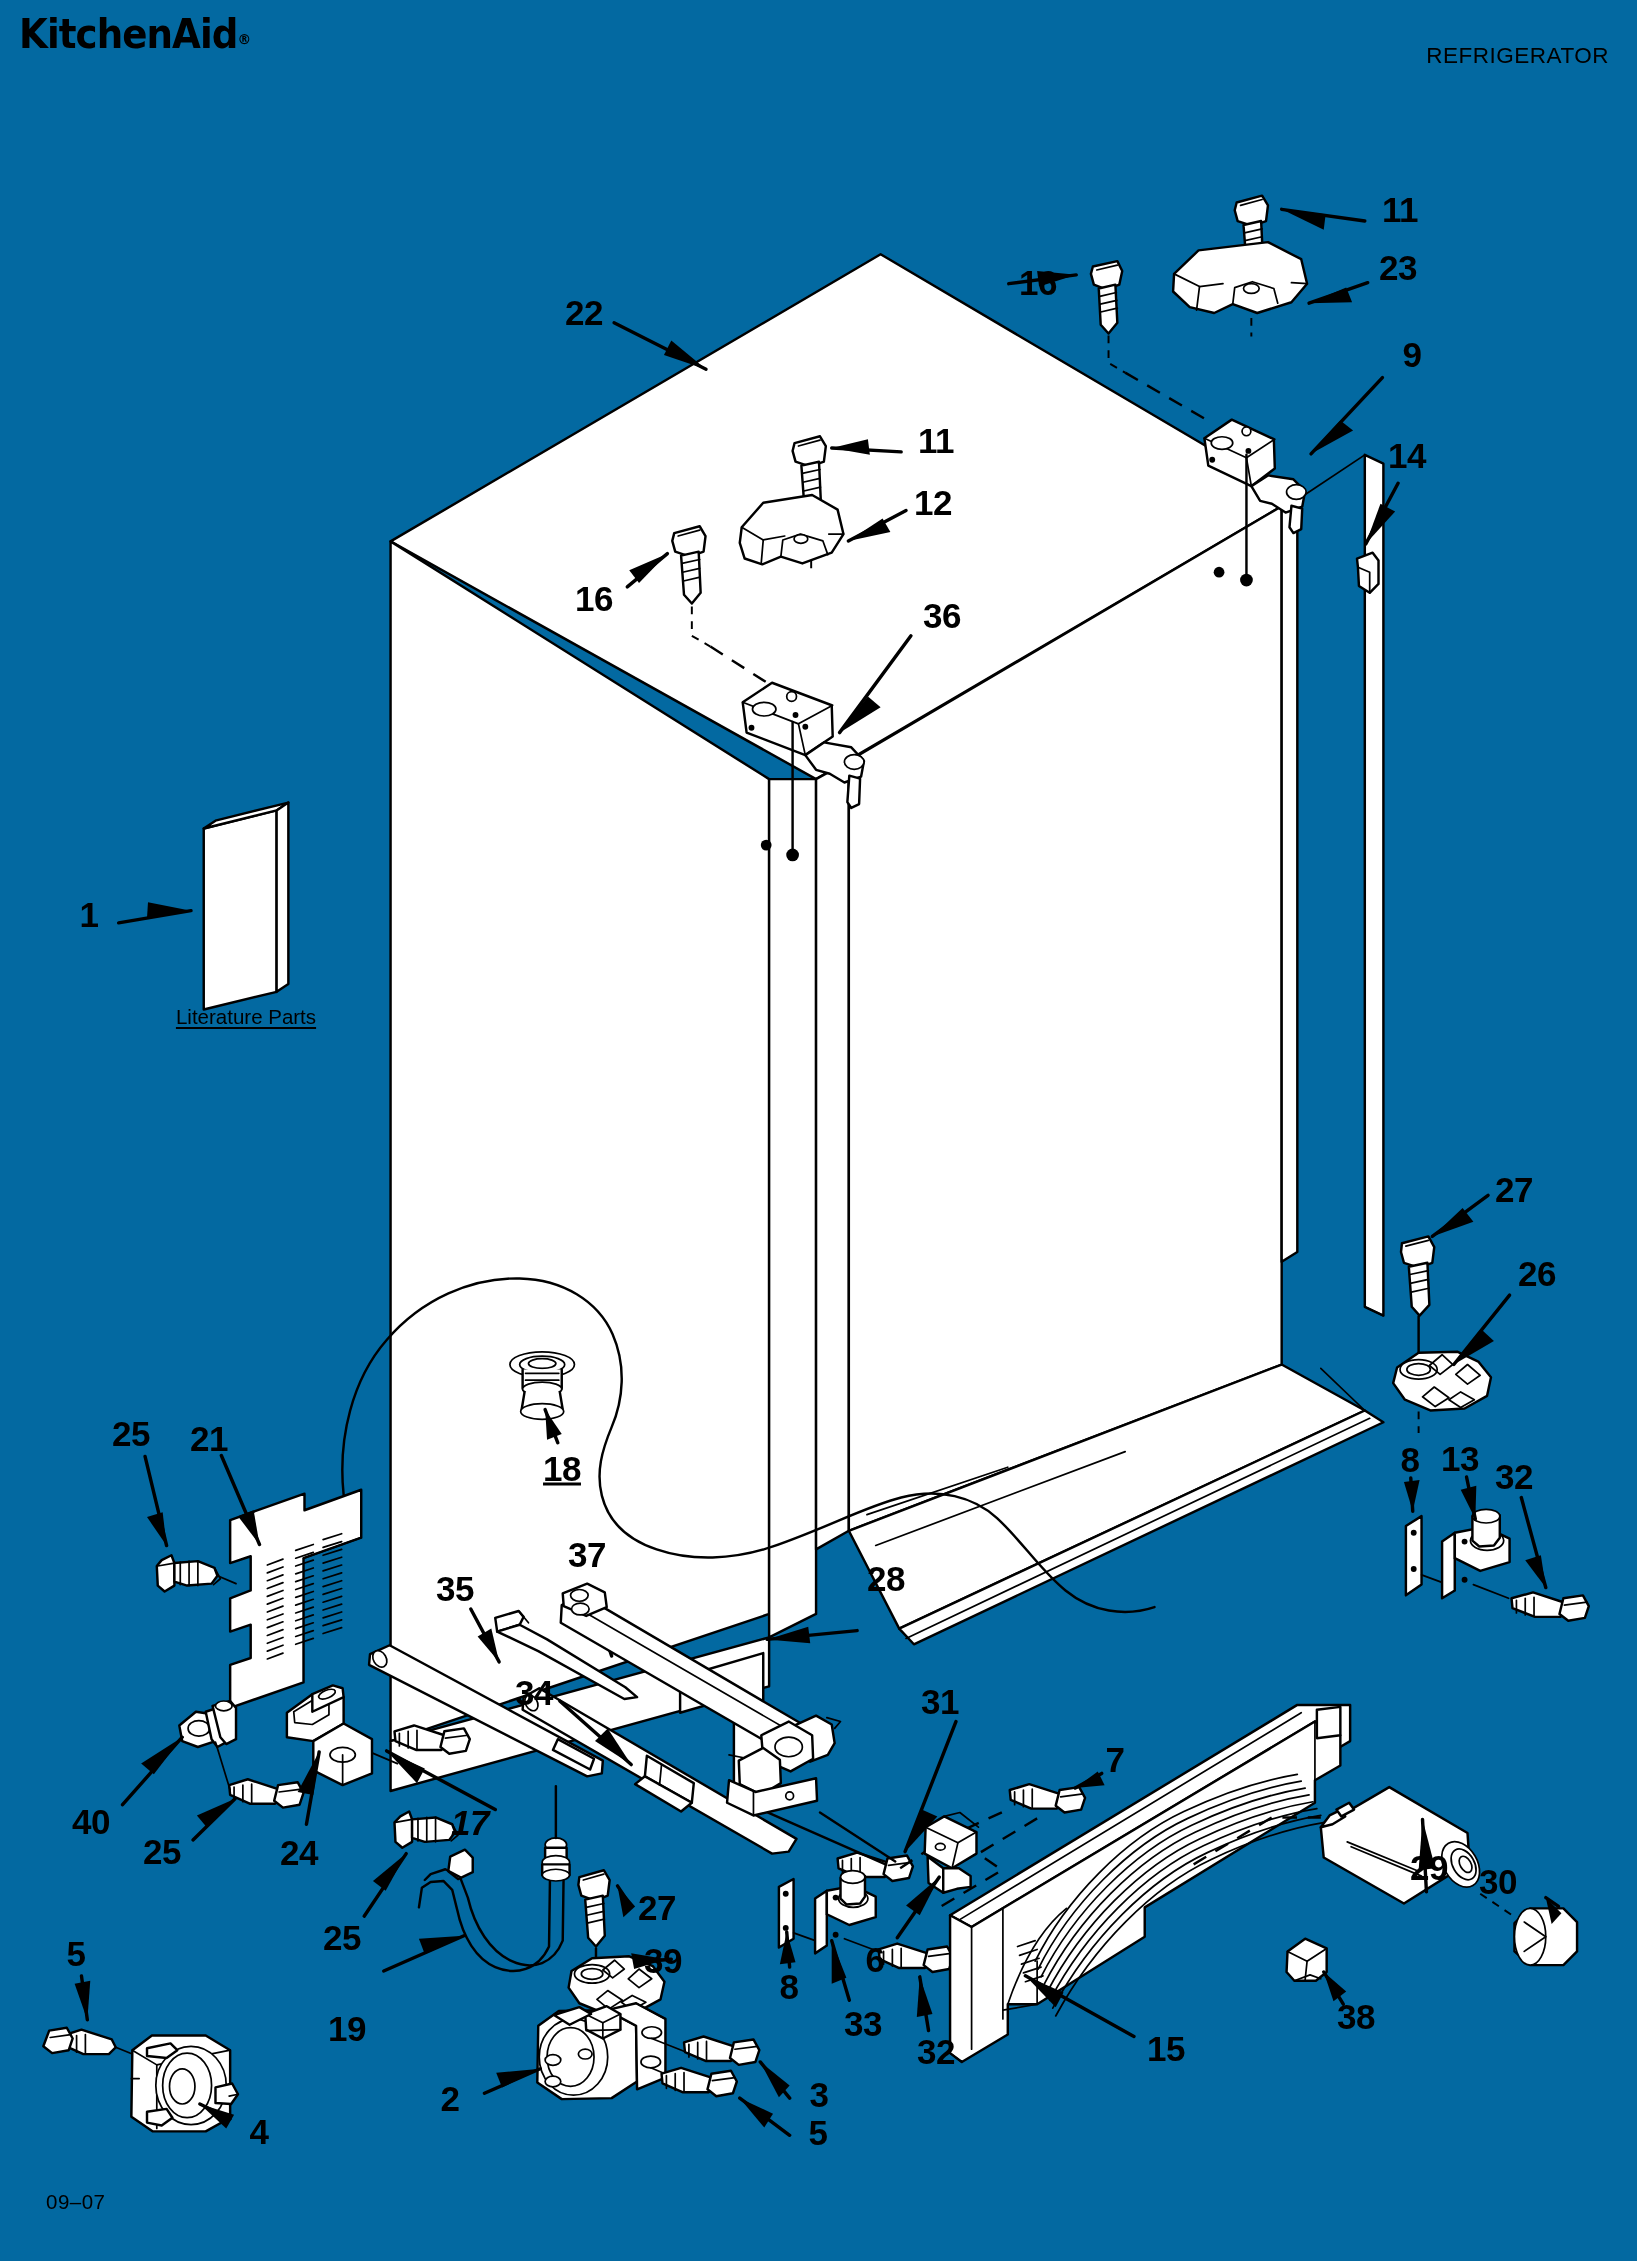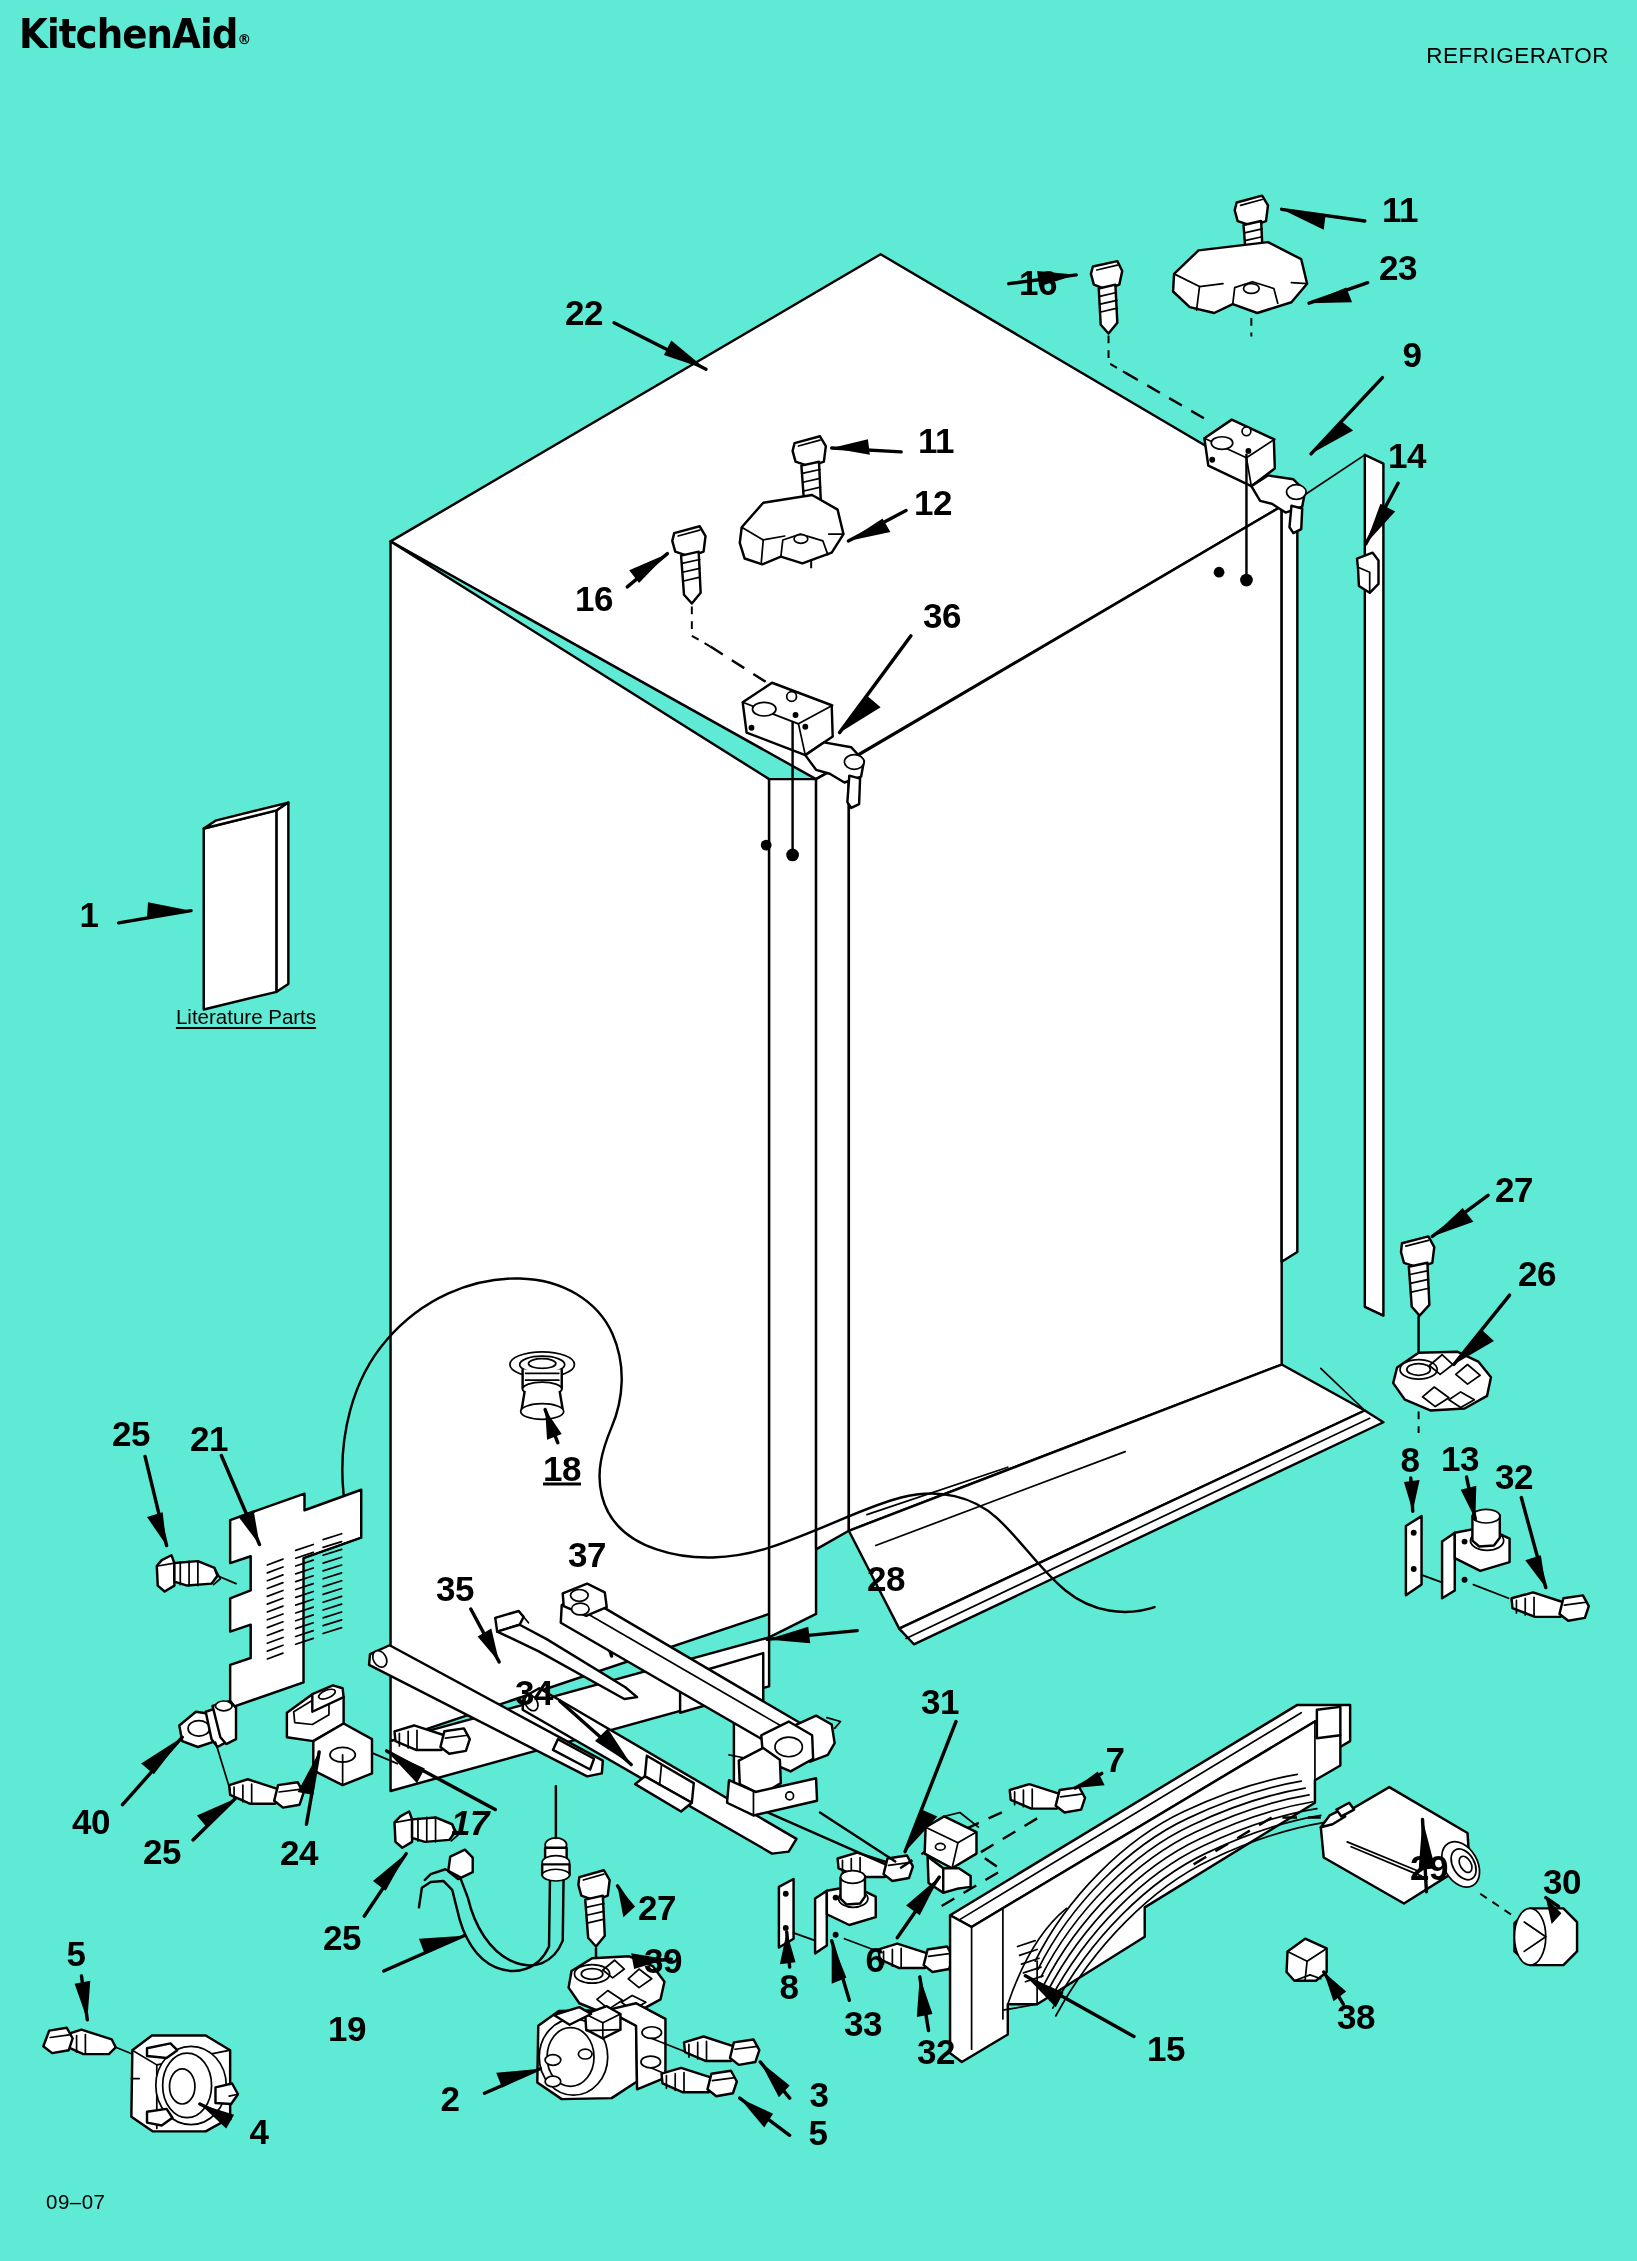--- a/index.html
+++ b/index.html
@@ -4,21 +4,21 @@
 <style>
   html,body{margin:0;padding:0;background:#fff;}
   body{
     font-family:"Liberation Sans", sans-serif;
     color:#000;
   }
   #page{
     position:relative;
     width:1638px;
     height:2261px;
-    background:#5eead4;
+    background:#0369a1;
     overflow:hidden;
   }
   
   #brand-logo{
     position:absolute;
     left:18.6px; top:13.7px;
     font-family:"DejaVu Sans", sans-serif;
     font-weight:bold;
     font-size:40px;
     letter-spacing:-1px;
@@ -795,21 +795,21 @@
       <div class="callout" style="left: 347px; top: 1984px; margin-top: 44px;">19</div>
       <div class="callout" style="left: 657px; top: 1907px;">27</div>
       <div class="callout" style="left: 663px; top: 1960px;">39</div>
       <div class="callout" style="left: 789px; top: 1986px;">8</div>
       <div class="callout" style="left: 875px; top: 1959px;">6</div>
       <div class="callout" style="left: 863px; top: 2023px;">33</div>
       <div class="callout" style="left: 936px; top: 2051px;">32</div>
       <div class="callout" style="left: 1166px; top: 2048px;">15</div>
       <div class="callout" style="left: 1356px; top: 2016px;">38</div>
       <div class="callout" style="left: 1429px; top: 1867px;">29</div>
-      <div class="callout" style="left: 1562px; top: 1881px;">30</div>
+      <div class="callout" style="left: 1498px; top: 1881px;">30</div>
       <div class="callout" style="left: 1115px; top: 1759px;">7</div>
       <div class="callout" style="left: 940px; top: 1701px;">31</div>
       <div class="callout" style="left: 886px; top: 1578px;">28</div>
       <div class="callout" style="left: 534px; top: 1692px;">34</div>
       <div class="callout" style="left: 455px; top: 1588px;">35</div>
       <div class="callout" style="left: 587px; top: 1554px;">37</div>
       <div class="callout" style="left: 562px; top: 1468px; text-decoration: underline;">18</div>
       <div class="callout" style="left: 131px; top: 1433px;">25</div>
       <div class="callout" style="left: 209px; top: 1438px;">21</div>
       <div class="callout" style="left: 1410px; top: 1459px;">8</div>

